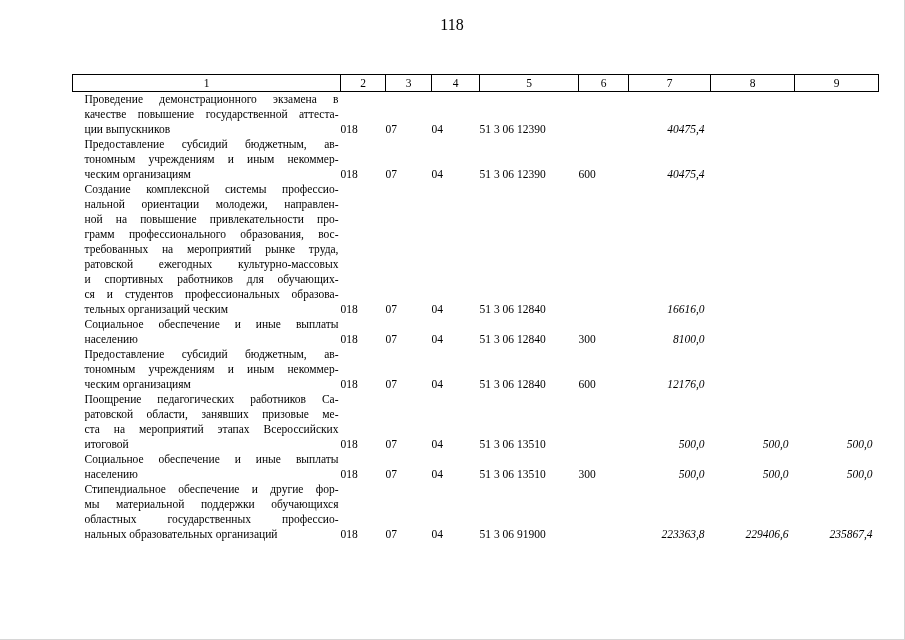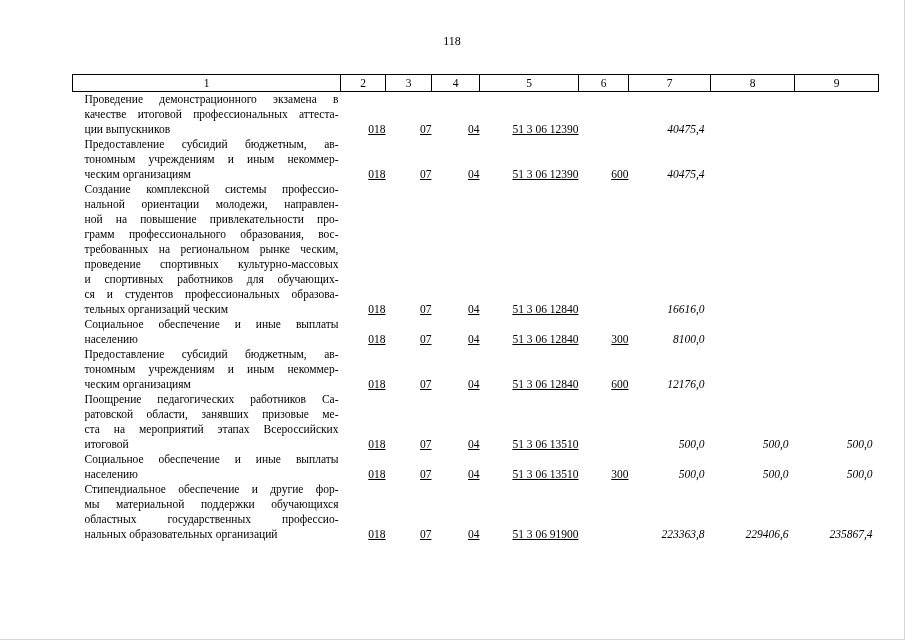--- a/index.html
+++ b/index.html
@@ -12,24 +12,24 @@
   }
   .page {
     position: relative;
     width: 905px; height: 640px;
     background: #ffffff;
     border-right: 1px solid #d6d6d6;
     border-bottom: 1px solid #d6d6d6;
   }
   .page-number {
     position: absolute;
-    top: 34px; left: 0;
+    top: 16px; left: 0;
     width: 100%;
     text-align: center;
-    font-size: 12px;
+    font-size: 16px;
   }
   table.budget-table {
     position: absolute;
     top: 74px; left: 72px;
     width: 806px;
     border-collapse: collapse;
     table-layout: fixed;
     font-size: 11.5px;
     line-height: 15px;
   }
@@ -49,21 +49,21 @@
   td.c1 {
     vertical-align: top;
     text-align: left;
     padding-left: 12px;
     padding-right: 2px;
   }
   td.c1 .jline {
     text-align: justify;
     text-align-last: justify;
   }
-  td.c2, td.c3, td.c4, td.c5, td.c6 { text-align: right; text-decoration: underline; }
+  td.c2, td.c3, td.c4, td.c5, td.c6 { text-align: left; }
   td.c7, td.c8, td.c9 { text-align: right; padding-right: 6px; font-style: italic; }
 </style>
 </head>
 <body>
 
 <div class="page">
   <div class="page-number">118</div>
 
   <table class="budget-table">
     <colgroup>
@@ -87,21 +87,21 @@
           <th>6</th>
           <th>7</th>
           <th>8</th>
           <th>9</th>
         </tr>
     </thead>
     <tbody>
         <tr>
           <td class="c1">
             <div class="jline">Проведение демонстрационного экзамена в</div>
-            <div class="jline">качестве итоговой профессиональных аттеста-</div>
+            <div class="jline">качестве повышение государственной аттеста-</div>
             <div>ции выпускников</div>
           </td>
           <td class="c2">018</td>
           <td class="c3">07</td>
           <td class="c4">04</td>
           <td class="c5">51 3 06 12390</td>
           <td class="c6"></td>
           <td class="c7">40475,4</td>
           <td class="c8"></td>
           <td class="c9"></td>
@@ -120,22 +120,22 @@
           <td class="c7">40475,4</td>
           <td class="c8"></td>
           <td class="c9"></td>
         </tr>
         <tr>
           <td class="c1">
             <div class="jline">Создание комплексной системы профессио-</div>
             <div class="jline">нальной ориентации молодежи, направлен-</div>
             <div class="jline">ной на повышение привлекательности про-</div>
             <div class="jline">грамм профессионального образования, вос-</div>
-            <div class="jline">требованных на региональном рынке ческим,</div>
-            <div class="jline">проведение спортивных культурно-массовых</div>
+            <div class="jline">требованных на мероприятий рынке труда,</div>
+            <div class="jline">ратовской ежегодных культурно-массовых</div>
             <div class="jline">и спортивных работников для обучающих-</div>
             <div class="jline">ся и студентов профессиональных образова-</div>
             <div>тельных организаций ческим</div>
           </td>
           <td class="c2">018</td>
           <td class="c3">07</td>
           <td class="c4">04</td>
           <td class="c5">51 3 06 12840</td>
           <td class="c6"></td>
           <td class="c7">16616,0</td>

